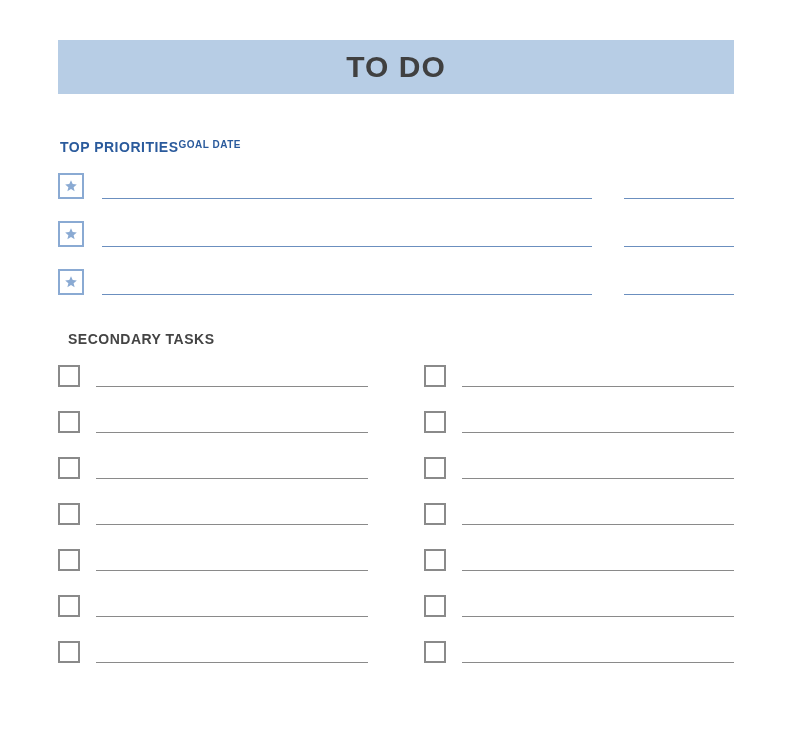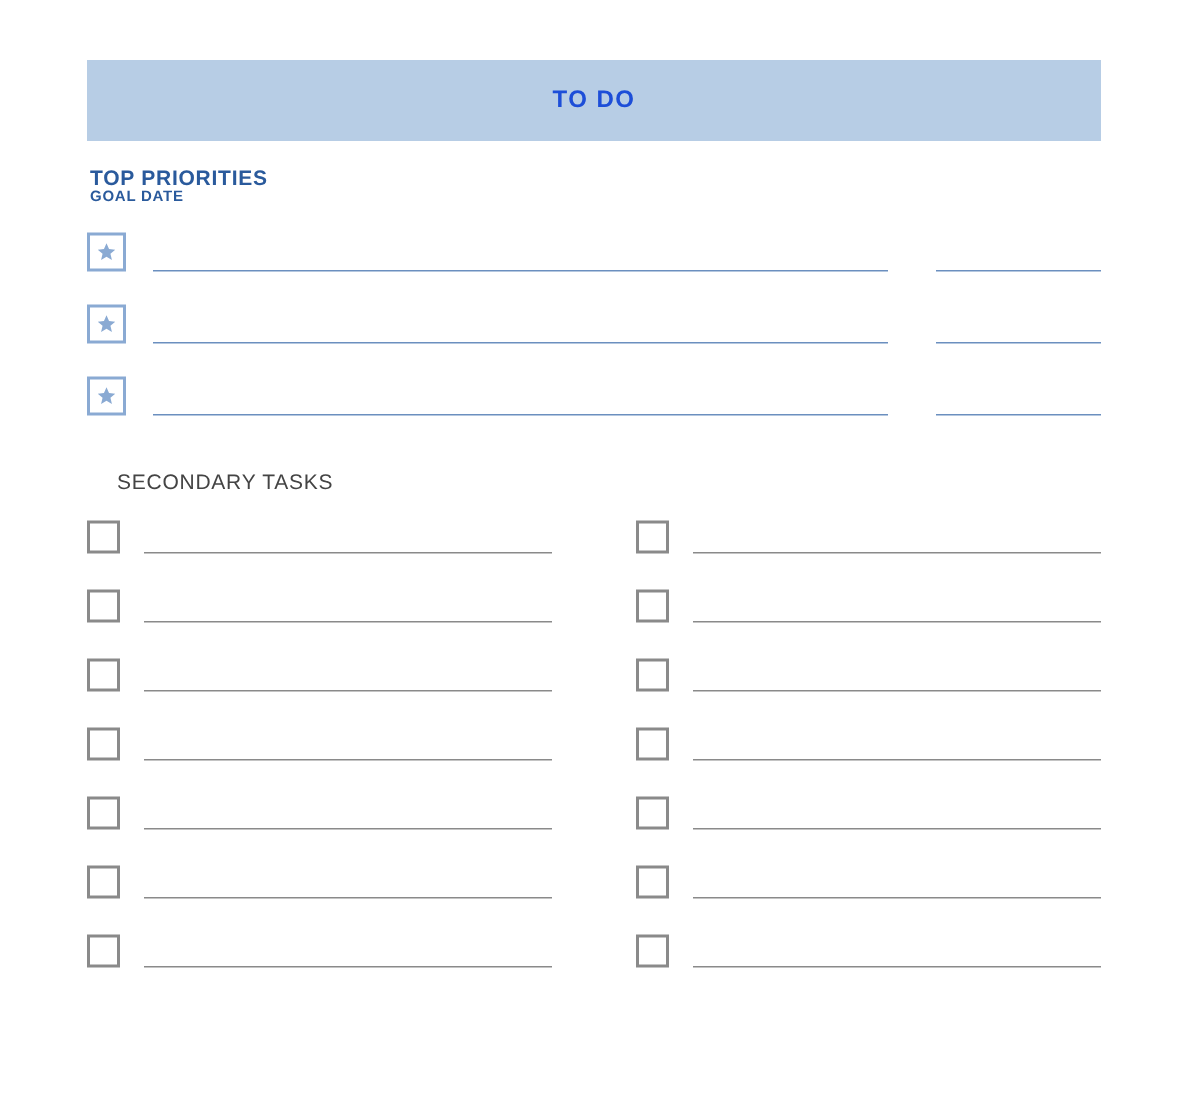--- a/index.html
+++ b/index.html
@@ -11,31 +11,30 @@
     padding: 40px 58px;
   }
   .title-bar {
     background: #B7CDE5;
     height: 54px;
     display: flex;
     align-items: center;
     justify-content: center;
   }
   .title-bar-text {
-    color: #1d4ed8;
-    font-weight: bold;
-    font-size: 16px;
+    color: #404040;
+    font-weight: bold;
+    font-size: 30px;
     letter-spacing: 1px;
   }
   .section-headers {
     display: flex;
     justify-content: flex-start;
-    margin-top: 16px;
+    margin-top: 45px;
     padding: 0 2px;
-    flex-direction: column;
   }
   .section-headers .left {
     color: #2A5A9C;
     font-weight: bold;
     font-size: 14px;
     letter-spacing: 0.5px;
   }
   .section-headers .right {
     color: #2A5A9C;
     font-weight: bold;
@@ -75,25 +74,25 @@
     border-bottom: 1px solid #6B8FBF;
     height: 22px;
     background: transparent;
     outline: none;
     border-top: none; border-left: none; border-right: none;
     font-size: 14px;
     margin-left: 14px;
   }
   .secondary-title {
     color: #444;
-    font-weight: normal;
+    font-weight: bold;
     font-size: 14px;
     letter-spacing: 0.5px;
     margin-top: 36px;
-    margin-left: 20px;
+    margin-left: 10px;
   }
   .secondary-grid {
     display: flex;
     gap: 56px;
     margin-top: 18px;
   }
   .secondary-col {
     flex: 1;
     display: flex;
     flex-direction: column;

